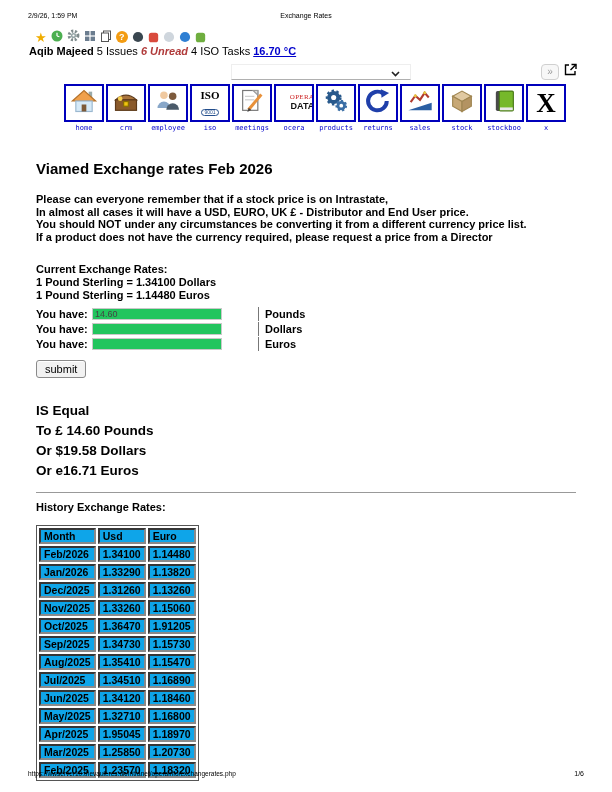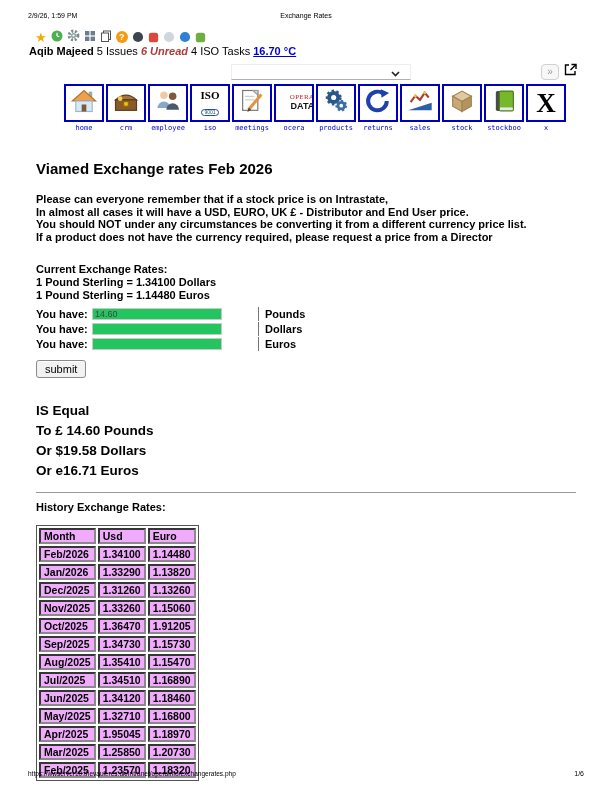--- a/index.html
+++ b/index.html
@@ -69,21 +69,21 @@
 
   .result { margin-top:26px; }
   .result div { font-size:13.5px; font-weight:bold; line-height:14px; margin-bottom:6px; }
 
   hr.divider { border:none; border-top:1px solid #999; margin-top:14px; }
 
   .history { margin-top:8px; }
   .history-title { font-size:11px; font-weight:bold; margin-bottom:12px; }
   table.history-table { border-collapse:separate; border-spacing:2px; border:1px solid #555; background:#fff; }
   .history-table th, .history-table td { border:2px inset #8a8a8a; font-size:10.5px; font-weight:bold;
-    height:12px; padding:0 3px; text-align:left; background:#f0abfc; }
+    height:12px; padding:0 3px; text-align:left; background:#0ea5e9; }
   .history-table th { font-weight:bold; }
   .col-month { width:52px; } .col-usd { width:46px; } .col-euro { width:46px; }
 </style>
 <title>Exchange Rates</title></head>
 <body>
 
 <div class="print-header-date">2/9/26, 1:59 PM</div>
 <div class="print-header-title">Exchange Rates</div>
 
 <div class="icon-strip">

